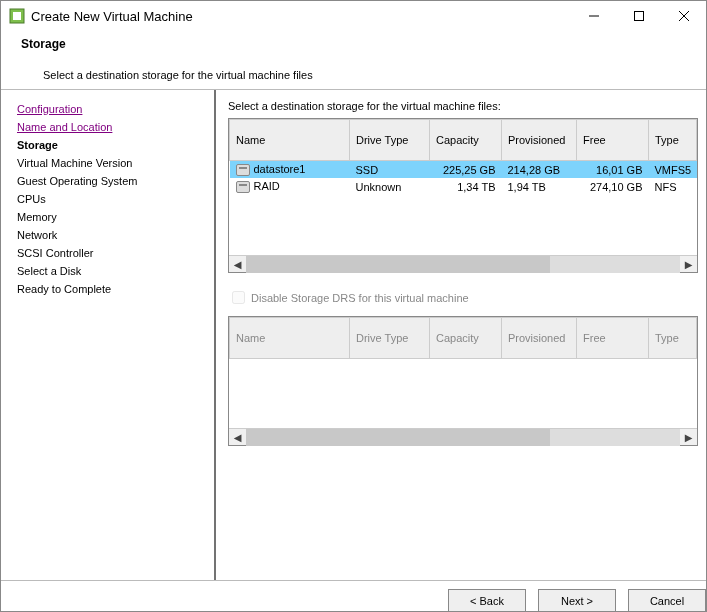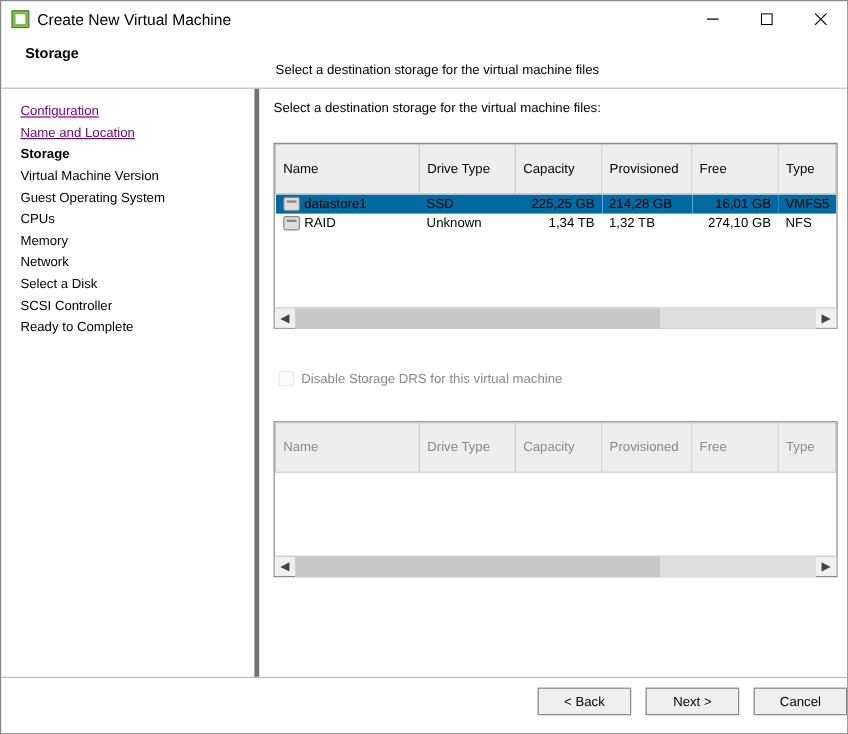--- a/index.html
+++ b/index.html
@@ -3,36 +3,36 @@
 <meta charset="utf-8">
 <style>
 * { box-sizing: border-box; margin: 0; padding: 0; }
 body { font-family: "Segoe UI", Tahoma, sans-serif; font-size: 11px; background: #fff; width: 707px; height: 612px; overflow: hidden; border: 1px solid #888; }
 .titlebar { height: 30px; display: flex; align-items: center; padding: 0 0 0 8px; }
 .titlebar .app-icon { width: 16px; height: 16px; margin-right: 6px; }
 .titlebar .title { flex: 1; font-size: 13px; }
 .titlebar .win-btn { width: 45px; height: 30px; display: flex; align-items: center; justify-content: center; font-size: 13px; }
 .header-section { padding: 6px 20px 8px 20px; border-bottom: 1px solid #bbb; }
 .header-title { font-weight: bold; font-size: 12px; }
-.header-sub { padding-left: 22px; margin-top: 2px; text-align: center; }
+.header-sub { padding-left: 22px; margin-top: 18px; }
 .main { display: flex; height: 490px; }
-.sidebar { width: 217px; padding: 10px 8px 8px 16px; border-right: 4px solid #737373; }
+.sidebar { width: 217px; padding: 10px 8px 8px 16px; border-right: 2px solid #737373; }
 .sidebar .step { line-height: 18px; cursor: default; }
 .sidebar .step.visited { color: #800080; text-decoration: underline; cursor: pointer; }
 .sidebar .step.current { font-weight: bold; }
-.content { flex: 1; padding: 10px 8px 8px 12px; display: flex; flex-direction: column; gap: 17px; }
+.content { flex: 1; padding: 10px 8px 8px 12px; display: flex; flex-direction: column; }
 .instr { margin-bottom: 6px; }
 .table-wrap { border: 1px solid #888; background: #fff; height: 155px; display: flex; flex-direction: column; }
 .table-scroll { flex: 1; overflow: hidden; }
 table { border-collapse: collapse; width: 100%; table-layout: fixed; }
 th { background: #eee; border: 1px solid #ccc; font-weight: normal; padding: 14px 6px; text-align: left; height: 20px; white-space: nowrap; overflow: hidden; }
 th.r { text-align: left; }
 td { padding: 2px 6px; white-space: nowrap; overflow: hidden; }
 td.r { text-align: right; }
-tr.selected td { background: #0369a1; }
+tr.selected td { background: #7dd3fc; }
 .ds-icon { display: inline-block; width: 14px; height: 12px; background: #ddd; border: 1px solid #888; border-radius: 2px; vertical-align: middle; margin-right: 4px; position: relative; }
 .ds-icon::after { content: ""; position: absolute; left: 2px; right: 2px; top: 2px; height: 2px; background: #888; }
 .hscroll { height: 17px; background: #f0f0f0; border-top: 1px solid #ccc; display: flex; align-items: center; }
 .hscroll .arrow { width: 17px; height: 17px; display: flex; align-items: center; justify-content: center; color: #444; font-size: 10px; }
 .hscroll .track { flex: 1; background: #ddd; height: 17px; position: relative; }
 .hscroll .thumb { position: absolute; left: 0; width: 70%; top: 0; bottom: 0; background: #c8c8c8; }
 .drs-row { margin: 18px 0 12px 4px; color: #888; display: flex; align-items: center; gap: 6px; }
 .drs-row input { opacity: 0.5; }
 .sel-ds-label { color: #888; margin: 0 0 4px 4px; }
 .table-wrap.lower { height: 130px; }
@@ -78,22 +78,22 @@
 <div class="main">
   <div class="sidebar" id="sidebar">
       <div class="step visited">Configuration</div>
       <div class="step visited">Name and Location</div>
       <div class="step current">Storage</div>
       <div class="step">Virtual Machine Version</div>
       <div class="step">Guest Operating System</div>
       <div class="step">CPUs</div>
       <div class="step">Memory</div>
       <div class="step">Network</div>
+      <div class="step">SCSI Controller</div>
       <div class="step">Select a Disk</div>
-      <div class="step">SCSI Controller</div>
       <div class="step">Ready to Complete</div>
     </div>
 
   <div class="content">
     <div class="instr">Select a destination storage for the virtual machine files:</div>
 
     <div class="table-wrap">
       <div class="table-scroll">
         <table>
           <colgroup>
@@ -123,21 +123,21 @@
                 <td class="r">225,25 GB</td>
                 <td>214,28 GB</td>
                 <td class="r">16,01 GB</td>
                 <td>VMFS5</td>
                 <td>Suppor</td>
               </tr>
               <tr>
                 <td><span class="ds-icon"></span>RAID</td>
                 <td>Unknown</td>
                 <td class="r">1,34 TB</td>
-                <td>1,32 TB</td>
+                <td>1,94 TB</td>
                 <td class="r">274,10 GB</td>
                 <td>NFS</td>
                 <td>Suppor</td>
               </tr>
             </tbody>
         </table>
       </div>
       <div class="hscroll">
         <div class="arrow">◀</div>
         <div class="track">

